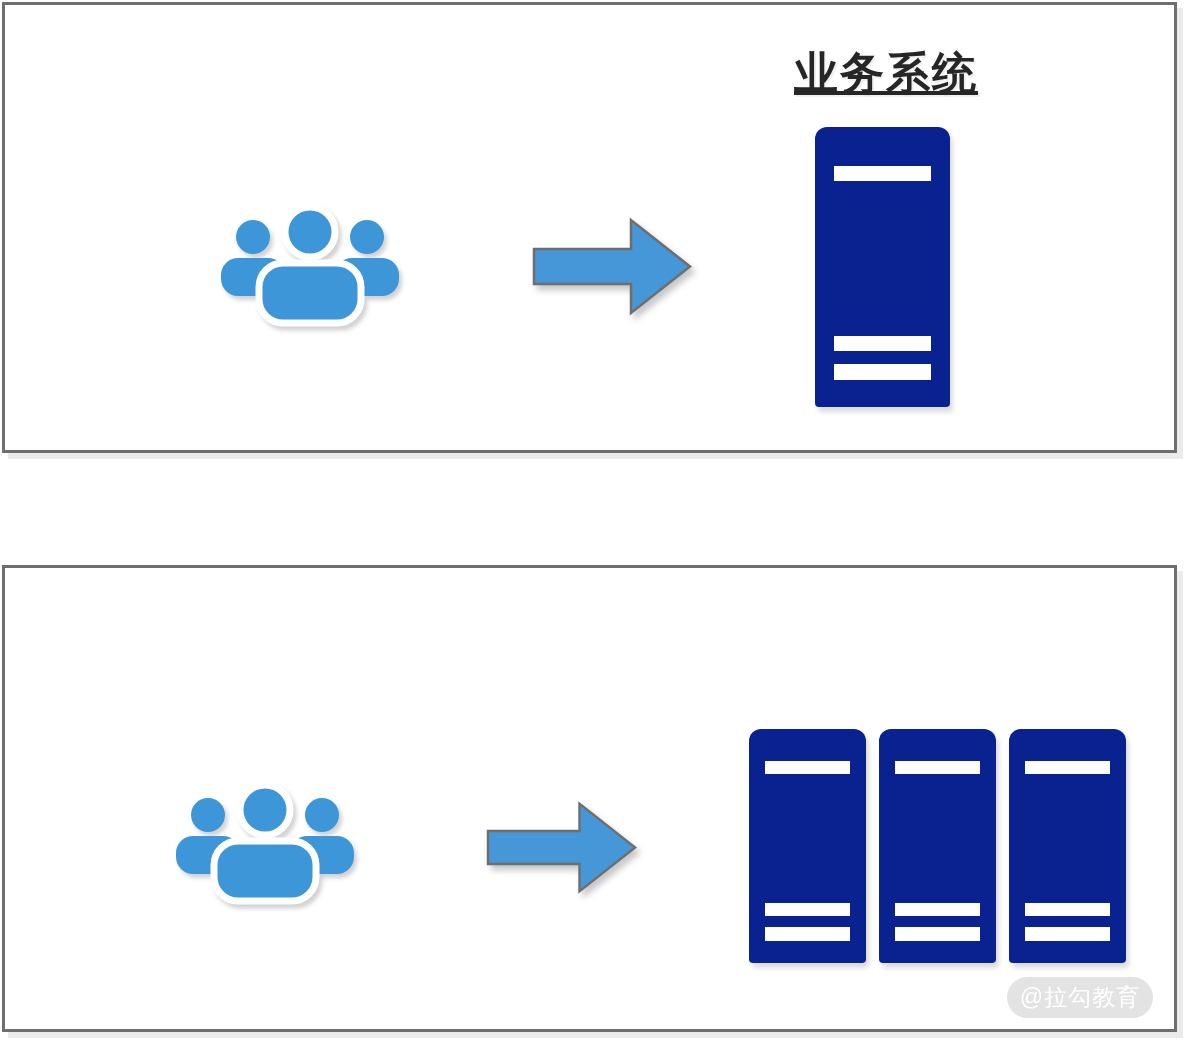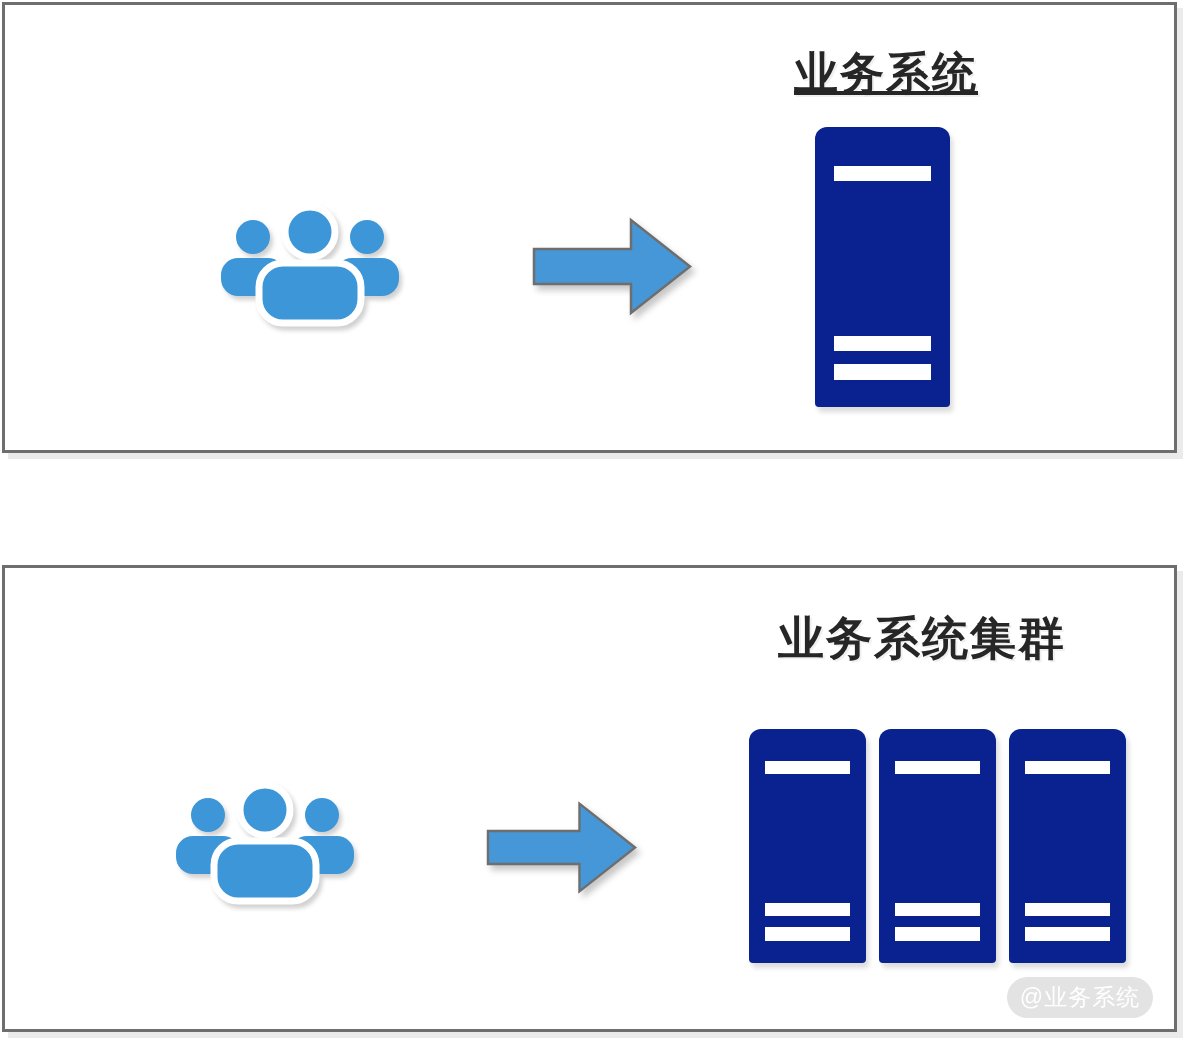--- a/index.html
+++ b/index.html
@@ -134,21 +134,20 @@
     </div>
 
     <div class="server server-lg">
       <i class="bar bar-top"></i>
       <i class="bar bar-b1"></i>
       <i class="bar bar-b2"></i>
     </div>
   </section>
 
   <section class="panel panel-2">
-    <div class="diagram-label label-2">业务系统集群</div>
 
     <div class="users-icon users-2">
       <svg width="190" height="125" viewBox="0 0 190 125" overflow="visible" aria-hidden="true">
         <g fill="currentColor">
           <circle cx="38" cy="32" r="17"></circle>
           <rect x="6" y="53" width="64" height="38" rx="17"></rect>
           <circle cx="152" cy="32" r="17"></circle>
           <rect x="120" y="53" width="64" height="38" rx="17"></rect>
           <circle cx="95" cy="27" r="25" stroke="#ffffff" stroke-width="7"></circle>
           <rect x="44" y="58" width="102" height="60" rx="24" stroke="#ffffff" stroke-width="7"></rect>
@@ -175,16 +174,16 @@
       </div>
       <div class="server server-sm">
         <i class="bar bar-top"></i>
         <i class="bar bar-b1"></i>
         <i class="bar bar-b2"></i>
       </div>
     </div>
   </section>
 
   <div class="watermark">
-    <span>@业务系统</span>
+    <span>@拉勾教育</span>
   </div>
 
 </div>
 
 </body></html>

